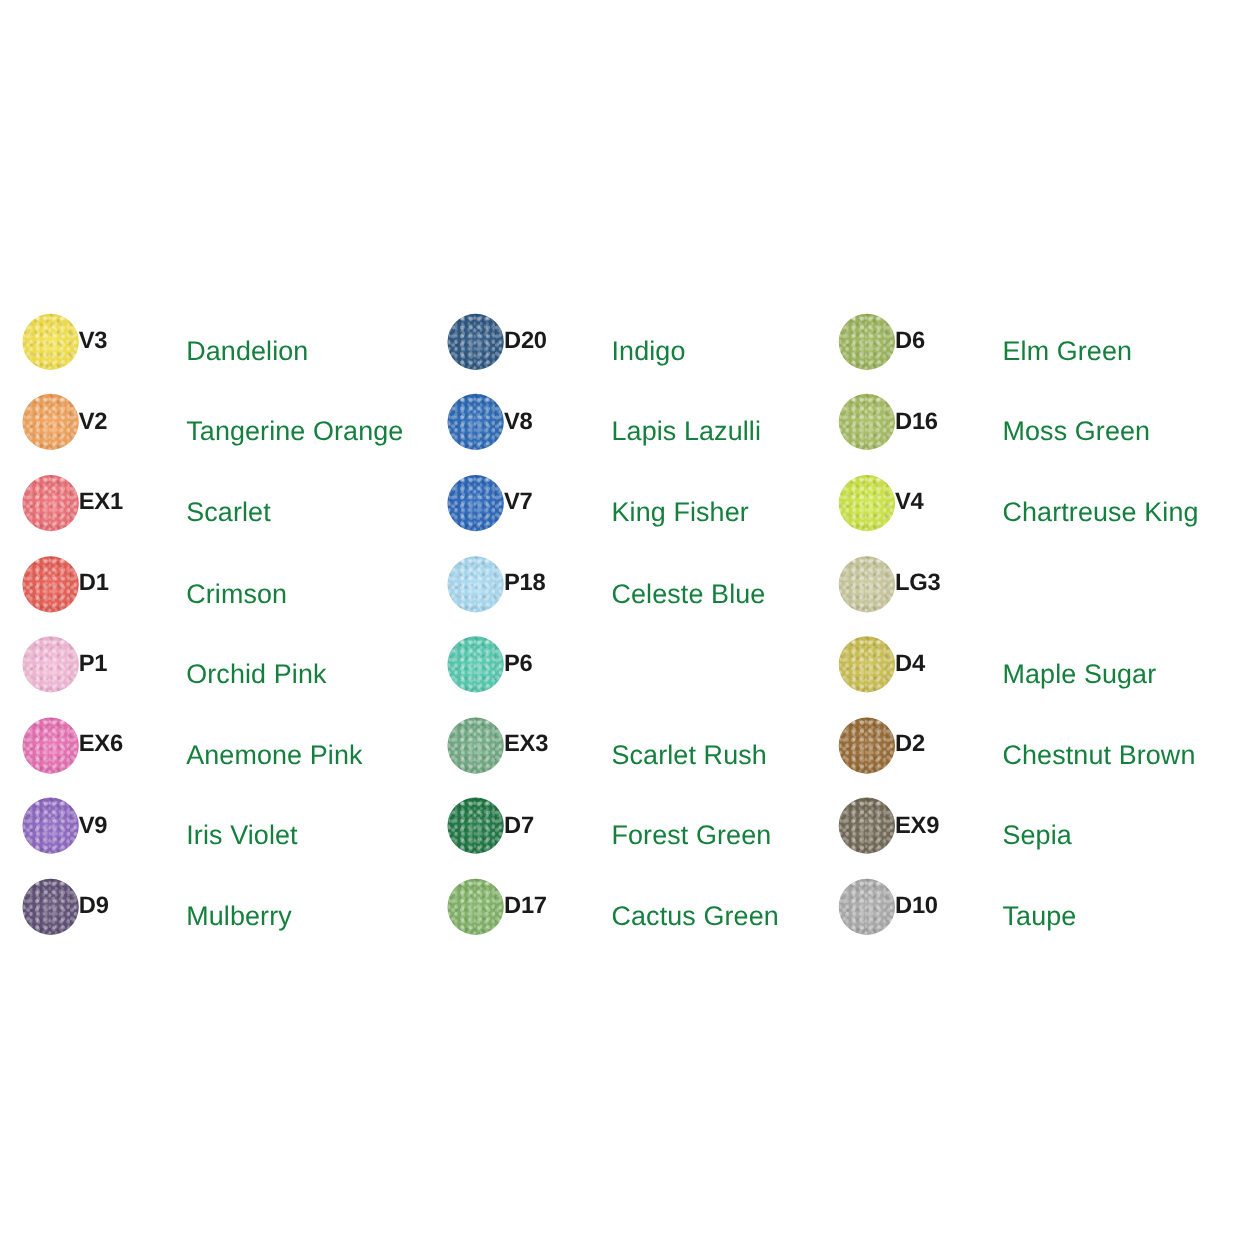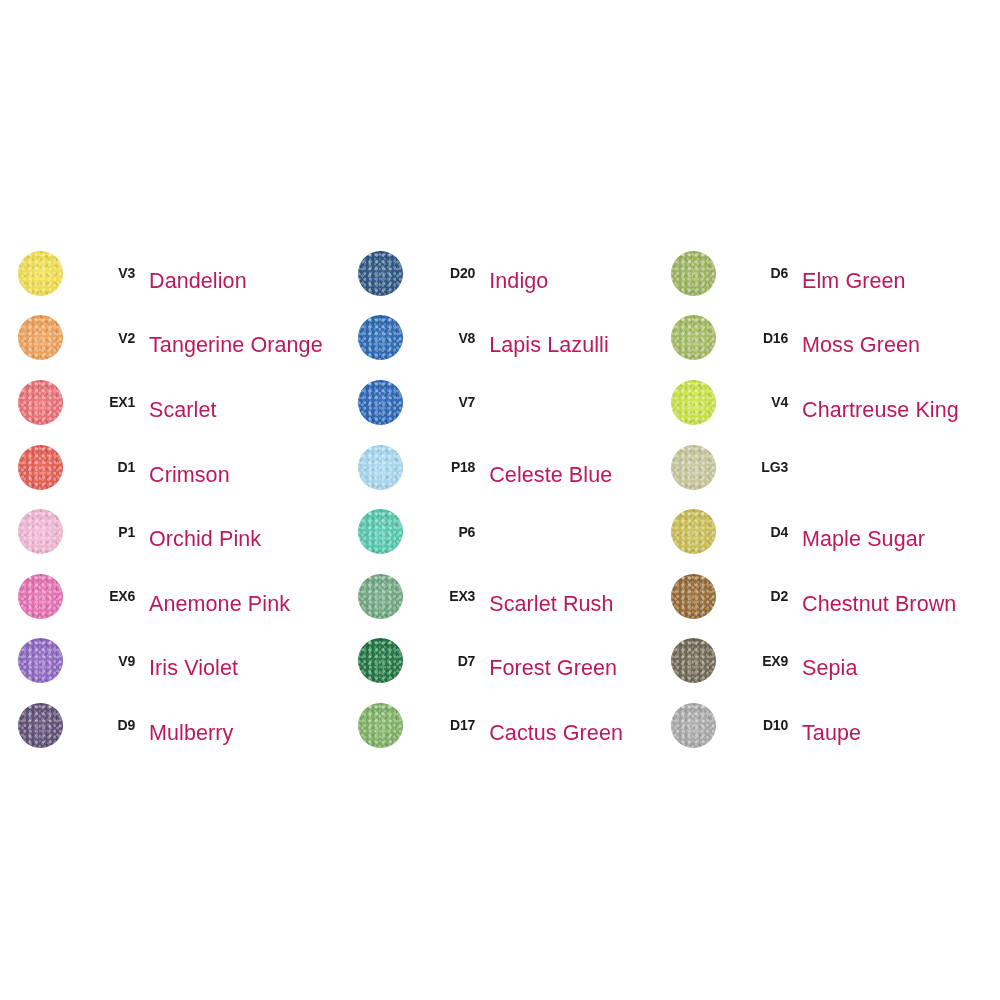--- a/index.html
+++ b/index.html
@@ -77,34 +77,34 @@
       radial-gradient(circle at 12% 60%, rgba(255,255,255,0.22) 0 1.2px, rgba(255,255,255,0) 1.6px),
       radial-gradient(circle at 55% 88%, rgba(255,255,255,0.18) 0 1.3px, rgba(255,255,255,0) 1.8px),
       radial-gradient(circle at 50% 50%, rgba(255,255,255,0.10) 0%, rgba(0,0,0,0.06) 78%, rgba(0,0,0,0.10) 100%);
     background-size: 7px 7px, 9px 9px, 6px 6px, 8px 8px, 5px 5px, 10px 10px, 100% 100%;
     pointer-events: none;
   }
 
   .swatch-code {
     flex: 0 0 auto;
     width: 72px;
-    text-align: right;
+    text-align: left;
     padding-right: 14px;
-    font-size: 14px;
+    font-size: 19px;
     font-weight: bold;
     color: #1a1a1a;
     letter-spacing: -0.2px;
     white-space: nowrap;
   }
 
   .swatch-name {
     flex: 1 1 auto;
     font-size: 21.5px;
     font-weight: normal;
-    color: #be185d;
+    color: #15803d;
     white-space: nowrap;
     letter-spacing: 0.1px;
     margin-top: 16px;
   }
 </style>
 </head>
 <body style="background: rgb(255, 255, 255);">
 
 <div id="chart" style="color: rgb(26, 26, 26);">
   <div class="columns">
@@ -159,20 +159,21 @@
         <div class="swatch-name">Indigo</div>
       </div>
       <div class="swatch-row">
         <div class="swatch-dot" style="background-color: rgb(37, 102, 181);"></div>
         <div class="swatch-code">V8</div>
         <div class="swatch-name">Lapis Lazulli</div>
       </div>
       <div class="swatch-row">
         <div class="swatch-dot" style="background-color: rgb(36, 99, 184);"></div>
         <div class="swatch-code">V7</div>
+        <div class="swatch-name">King Fisher</div>
       </div>
       <div class="swatch-row">
         <div class="swatch-dot" style="background-color: rgb(166, 218, 242);"></div>
         <div class="swatch-code">P18</div>
         <div class="swatch-name">Celeste Blue</div>
       </div>
       <div class="swatch-row">
         <div class="swatch-dot" style="background-color: rgb(80, 201, 174);"></div>
         <div class="swatch-code">P6</div>
       </div>

